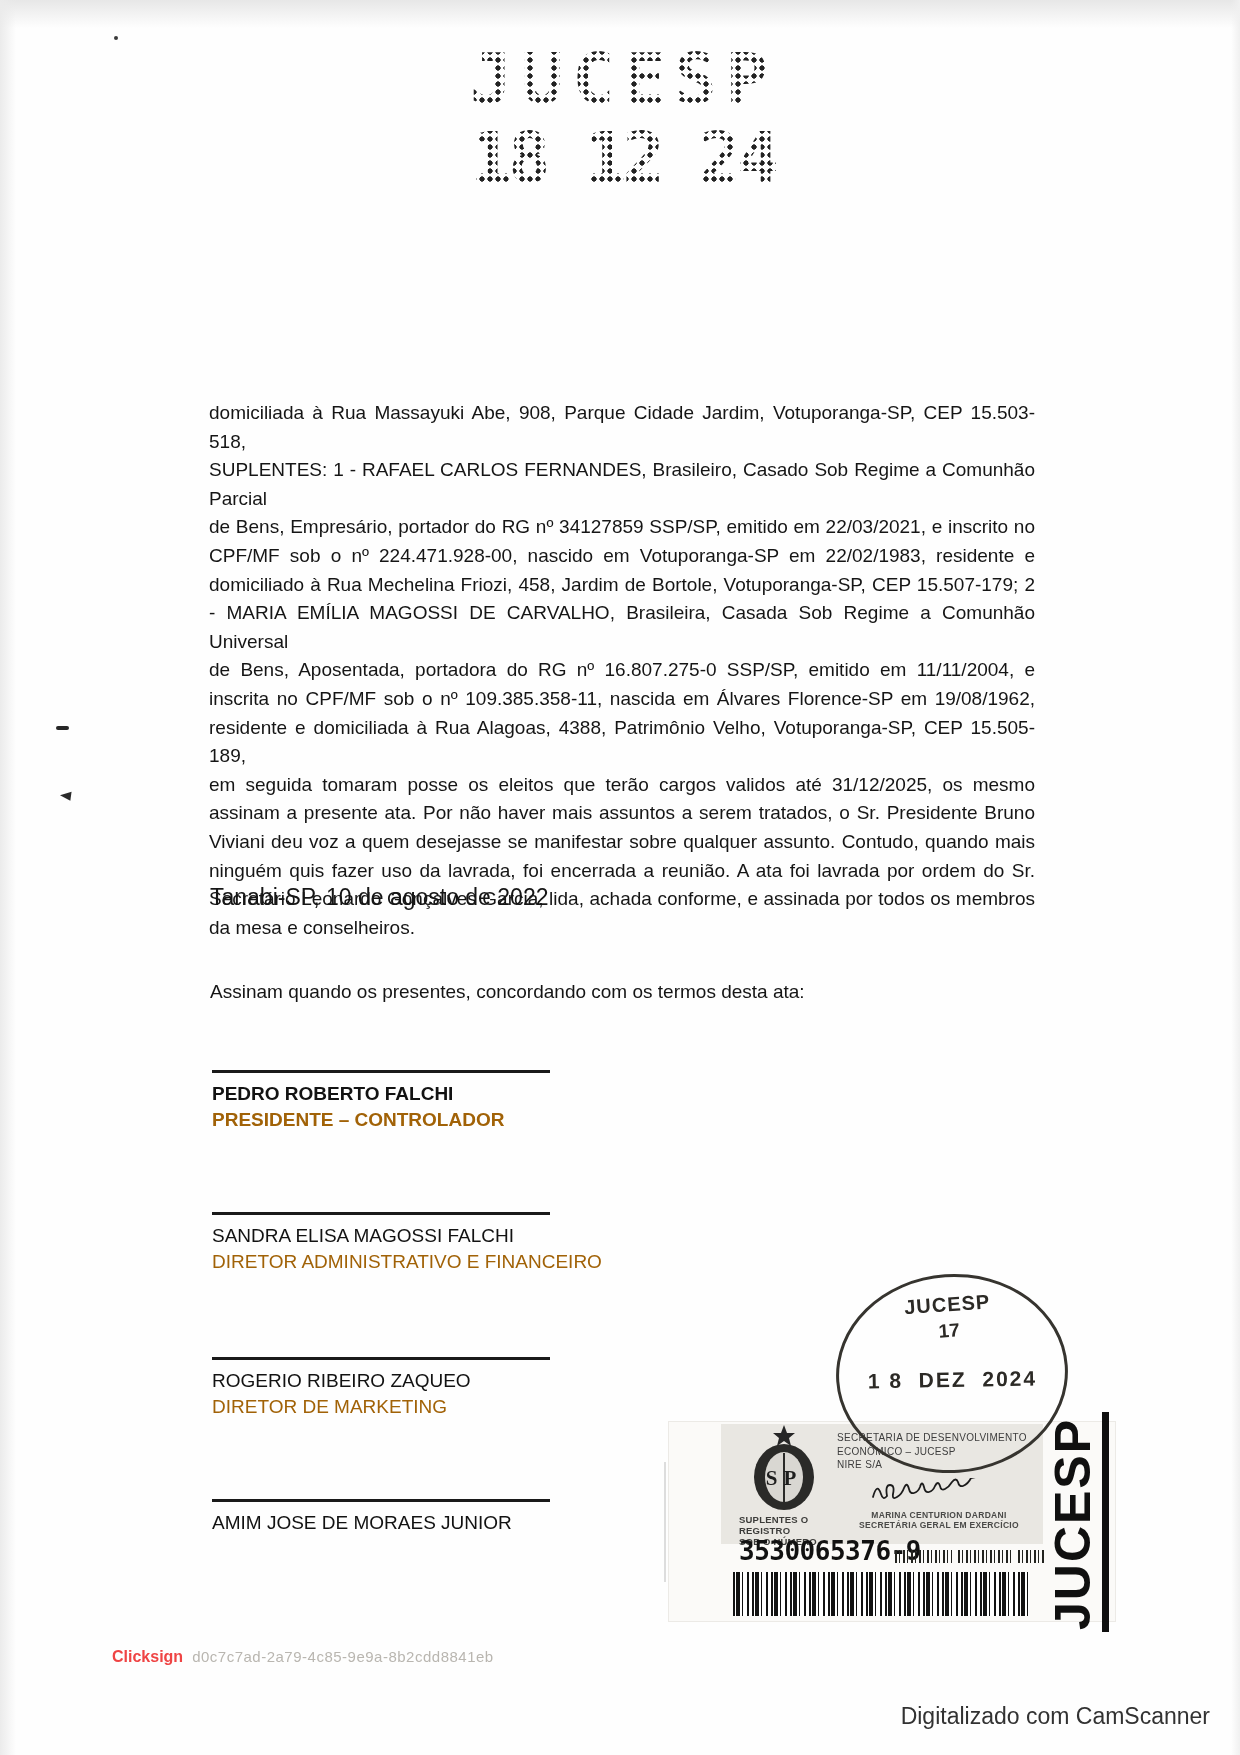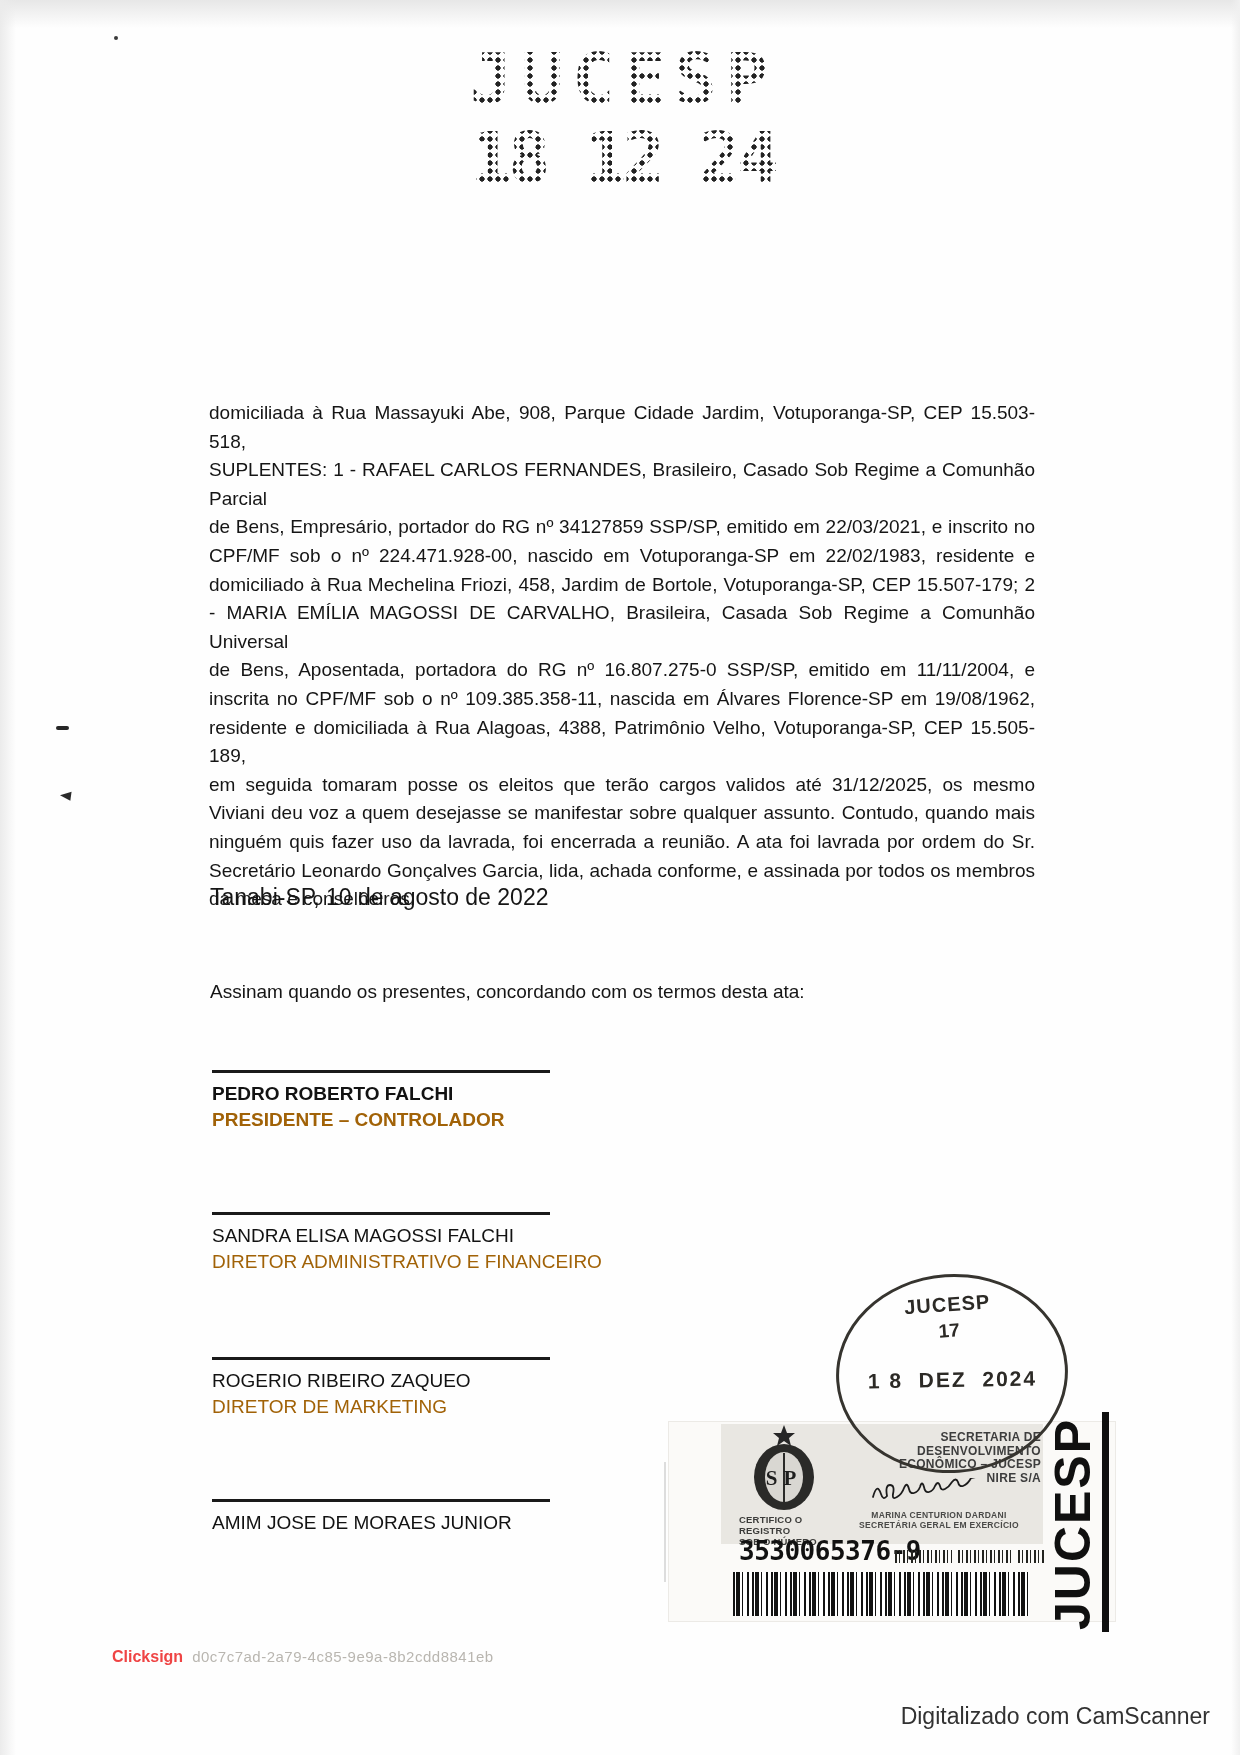--- a/index.html
+++ b/index.html
@@ -50,22 +50,22 @@
   .sigrule{width:338px;height:3px;background:#1a1a1a;margin-bottom:8px;}
   .signame{font-size:19px;line-height:25px;color:#121212;}
   .sigrole{font-size:19px;line-height:27px;color:#a16207;}
   .s1 .signame,.s1 .sigrole{font-weight:700;}
 
   
   .sticker{position:absolute;left:668px;top:1421px;width:448px;height:201px;
     background:#fbfaf8;border:1px solid #eceae6;box-sizing:border-box;}
   .sticker-panel{position:absolute;left:52px;top:2px;width:322px;height:120px;background:#e9e7e2;}
   .coat{position:absolute;left:82px;top:3px;}
-  .lbl-header{position:absolute;left:168px;top:9px;width:204px;text-align:right;
-    font-size:12px;font-weight:700;line-height:13.5px;color:#3d3d3d;letter-spacing:0.3px;}
+  .lbl-header{position:absolute;left:168px;top:9px;width:204px;text-align:left;
+    font-size:10px;font-weight:400;line-height:13.5px;color:#3d3d3d;letter-spacing:0.3px;}
   .lbl-sign{position:absolute;left:200px;top:56px;}
   .lbl-signer{position:absolute;left:168px;top:88px;width:204px;text-align:center;
     font-size:8.5px;font-weight:700;line-height:10px;color:#4a4a48;letter-spacing:0.3px;}
   .lbl-certify{position:absolute;left:70px;top:92px;width:110px;
     font-size:9.5px;font-weight:700;line-height:11px;color:#3c3c3a;letter-spacing:0.2px;}
   .lbl-number{position:absolute;left:70px;top:114px;font-size:26px;font-weight:700;
     letter-spacing:-0.5px;color:#111;font-family:"DejaVu Sans Mono",monospace;}
   .mini-bc{position:absolute;top:128px;height:13px;
     background:repeating-linear-gradient(90deg,#23231f 0 2px,rgba(0,0,0,0) 2px 4px,#23231f 4px 5px,rgba(0,0,0,0) 5px 8px);}
   .mbc1{left:226px;width:57px;}
@@ -117,20 +117,21 @@
     <div class="bline">domiciliada à Rua Massayuki Abe, 908, Parque Cidade Jardim, Votuporanga-SP, CEP 15.503-518,</div>
     <div class="bline">SUPLENTES: 1 - RAFAEL CARLOS FERNANDES, Brasileiro, Casado Sob Regime a Comunhão Parcial</div>
     <div class="bline">de Bens, Empresário, portador do RG nº 34127859 SSP/SP, emitido em 22/03/2021, e inscrito no</div>
     <div class="bline">CPF/MF sob o nº 224.471.928-00, nascido em Votuporanga-SP em 22/02/1983, residente e</div>
     <div class="bline">domiciliado à Rua Mechelina Friozi, 458, Jardim de Bortole, Votuporanga-SP, CEP 15.507-179; 2</div>
     <div class="bline">- MARIA EMÍLIA MAGOSSI DE CARVALHO, Brasileira, Casada Sob Regime a Comunhão Universal</div>
     <div class="bline">de Bens, Aposentada, portadora do RG nº 16.807.275-0 SSP/SP, emitido em 11/11/2004, e</div>
     <div class="bline">inscrita no CPF/MF sob o nº 109.385.358-11, nascida em Álvares Florence-SP em 19/08/1962,</div>
     <div class="bline">residente e domiciliada à Rua Alagoas, 4388, Patrimônio Velho, Votuporanga-SP, CEP 15.505-189,</div>
     <div class="bline">em seguida tomaram posse os eleitos que terão cargos validos até 31/12/2025, os mesmo</div>
+    <div class="bline">assinam a presente ata. Por não haver mais assuntos a serem tratados, o Sr. Presidente Bruno</div>
     <div class="bline">Viviani deu voz a quem desejasse se manifestar sobre qualquer assunto. Contudo, quando mais</div>
     <div class="bline">ninguém quis fazer uso da lavrada, foi encerrada a reunião. A ata foi lavrada por ordem do Sr.</div>
     <div class="bline">Secretário Leonardo Gonçalves Garcia, lida, achada conforme, e assinada por todos os membros</div>
     <div class="bline bline-last">da mesa e conselheiros.</div>
   </div>
 
   <div class="dateline">Tanabi-SP, 10 de agosto de 2022</div>
   <div class="intro">Assinam quando os presentes, concordando com os termos desta ata:</div>
 
   <div class="sig s1">
@@ -168,21 +169,21 @@
       <div>NIRE S/A</div>
     </div>
     <svg class="lbl-sign" width="132" height="28" viewBox="0 0 132 28">
       <path d="M4 19 q4 -15 8 -3 q2 7 6 2 q-2 -11 3 -11 q5 0 3 9 q-1 6 4 3 q5 -3 7 -9 q3 -7 5 1 q1 5 5 4 q4 -1 6 -6 q2 -7 4 0 q1 6 5 5 q4 -1 6 -6 q3 -6 5 0 q1 5 5 3 q4 -2 7 -7 q4 -5 6 0 q1 5 5 4 q5 -2 8 -8 l10 -2" stroke="#1c1c1c" stroke-width="1.8" fill="none" stroke-linecap="round"></path>
     </svg>
     <div class="lbl-signer">
       <div>MARINA CENTURION DARDANI</div>
       <div>SECRETÁRIA GERAL EM EXERCÍCIO</div>
     </div>
     <div class="lbl-certify">
-      <div>CERTIFICO O REGISTRO</div>
+      <div>SUPLENTES O REGISTRO</div>
       <div>SOB O NÚMERO</div>
     </div>
     <div class="lbl-number">3530065376-9</div>
     <div class="mini-bc mbc1"></div>
     <div class="mini-bc mbc2"></div>
     <div class="mini-bc mbc3"></div>
     <div class="big-bc"></div>
   </div>
 
   <div class="jucesp-side">

